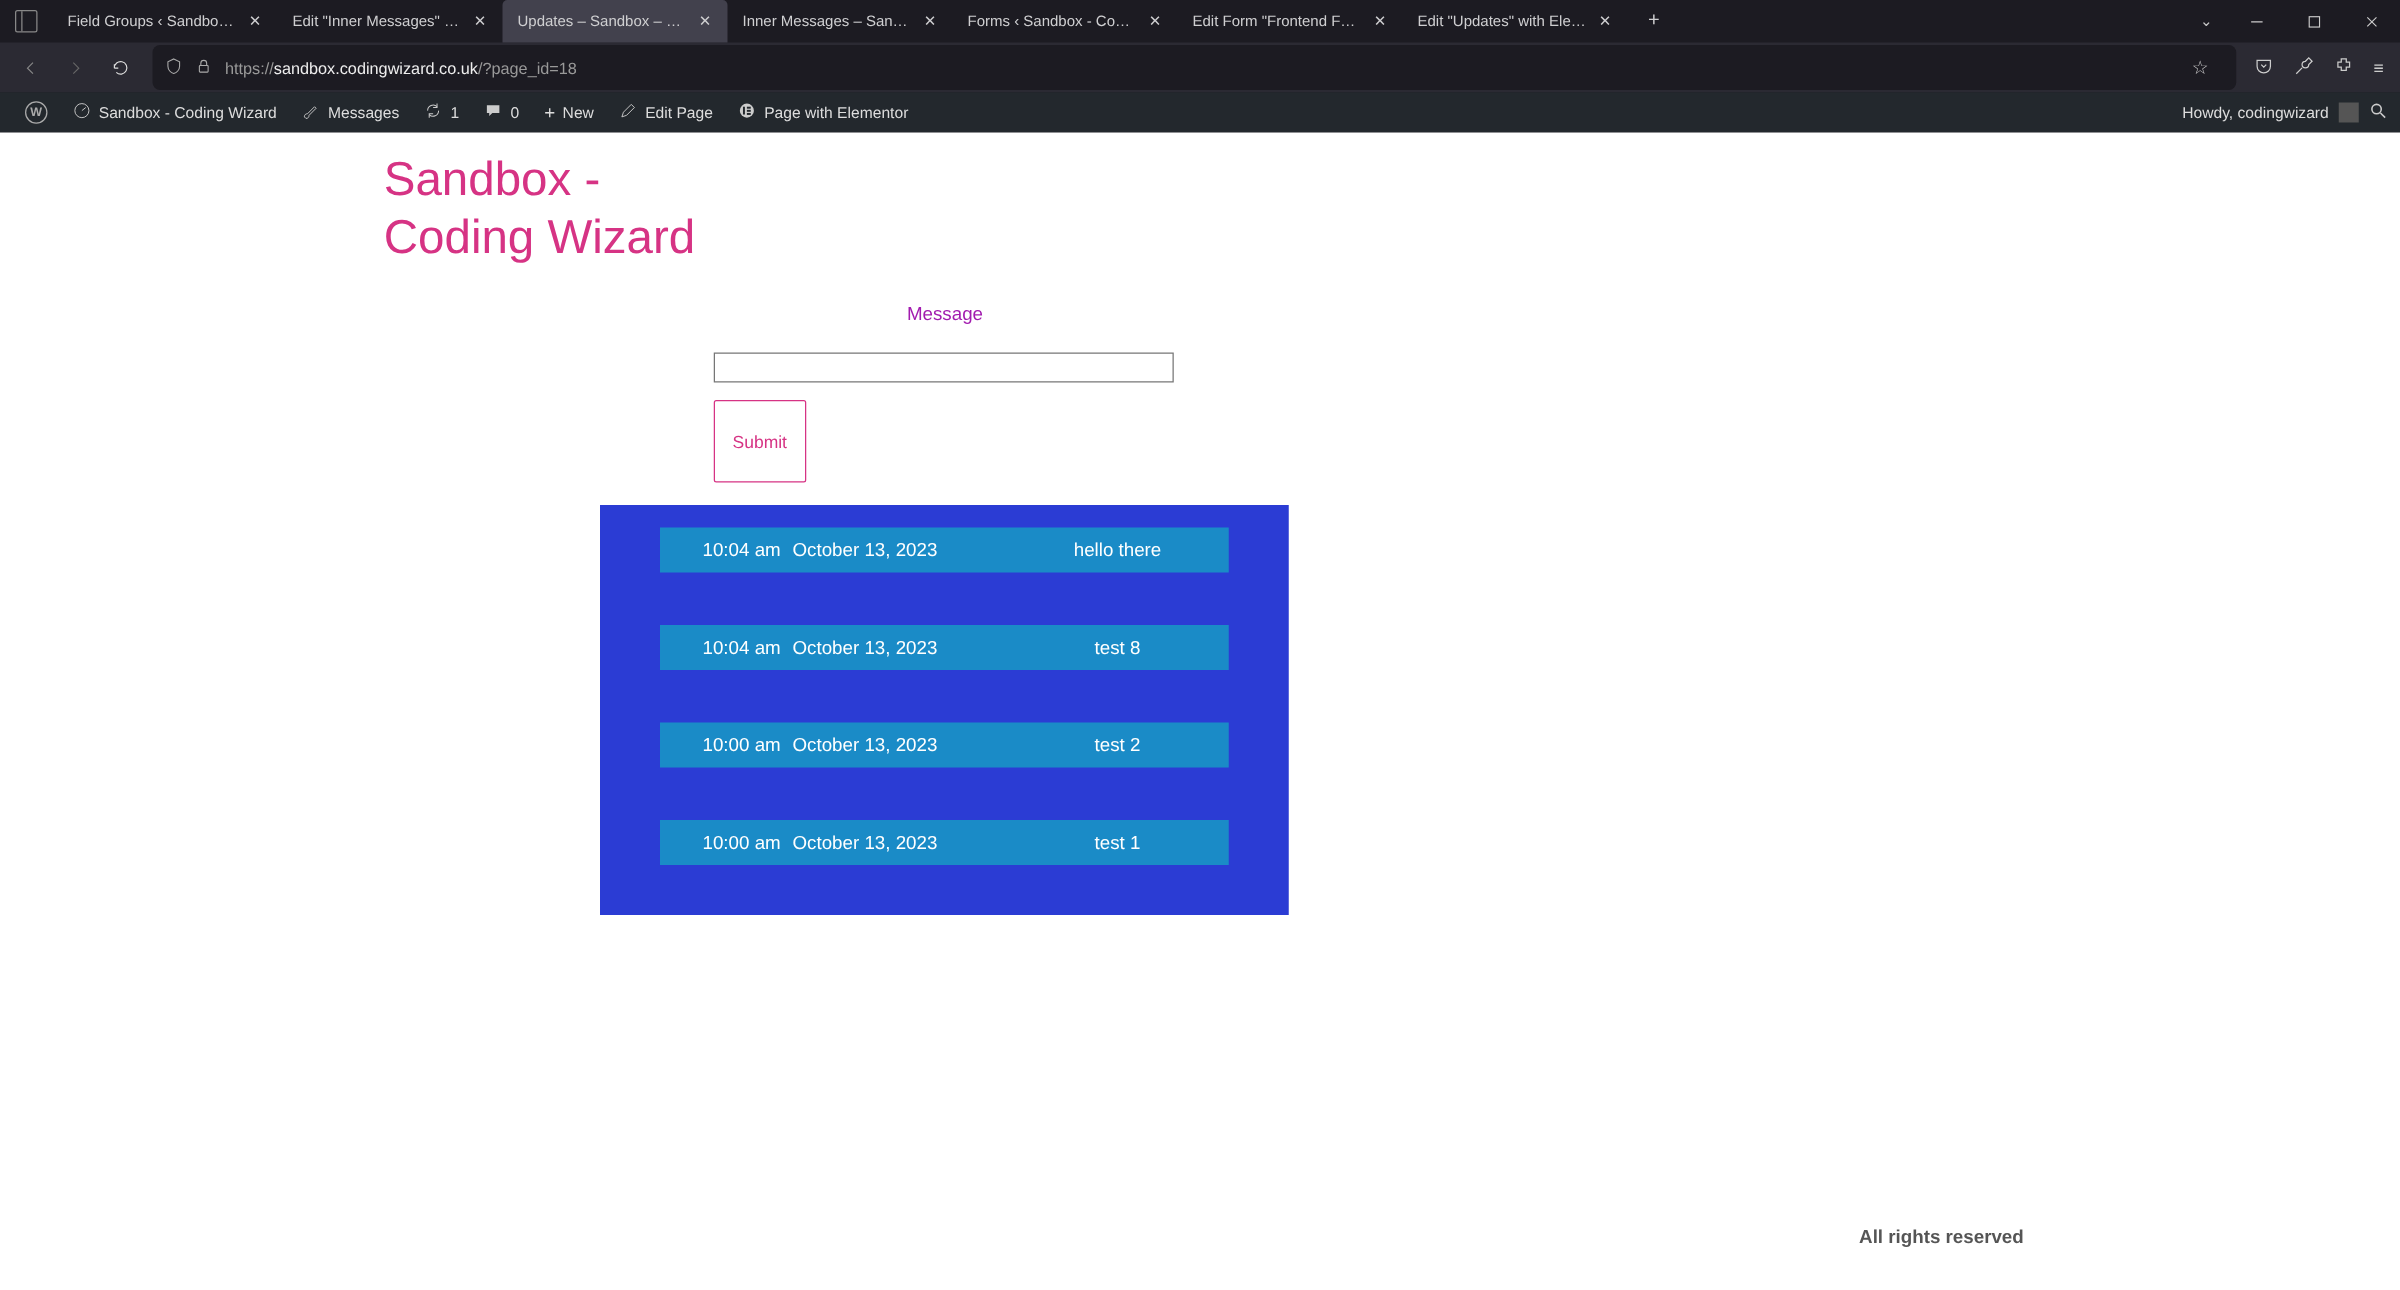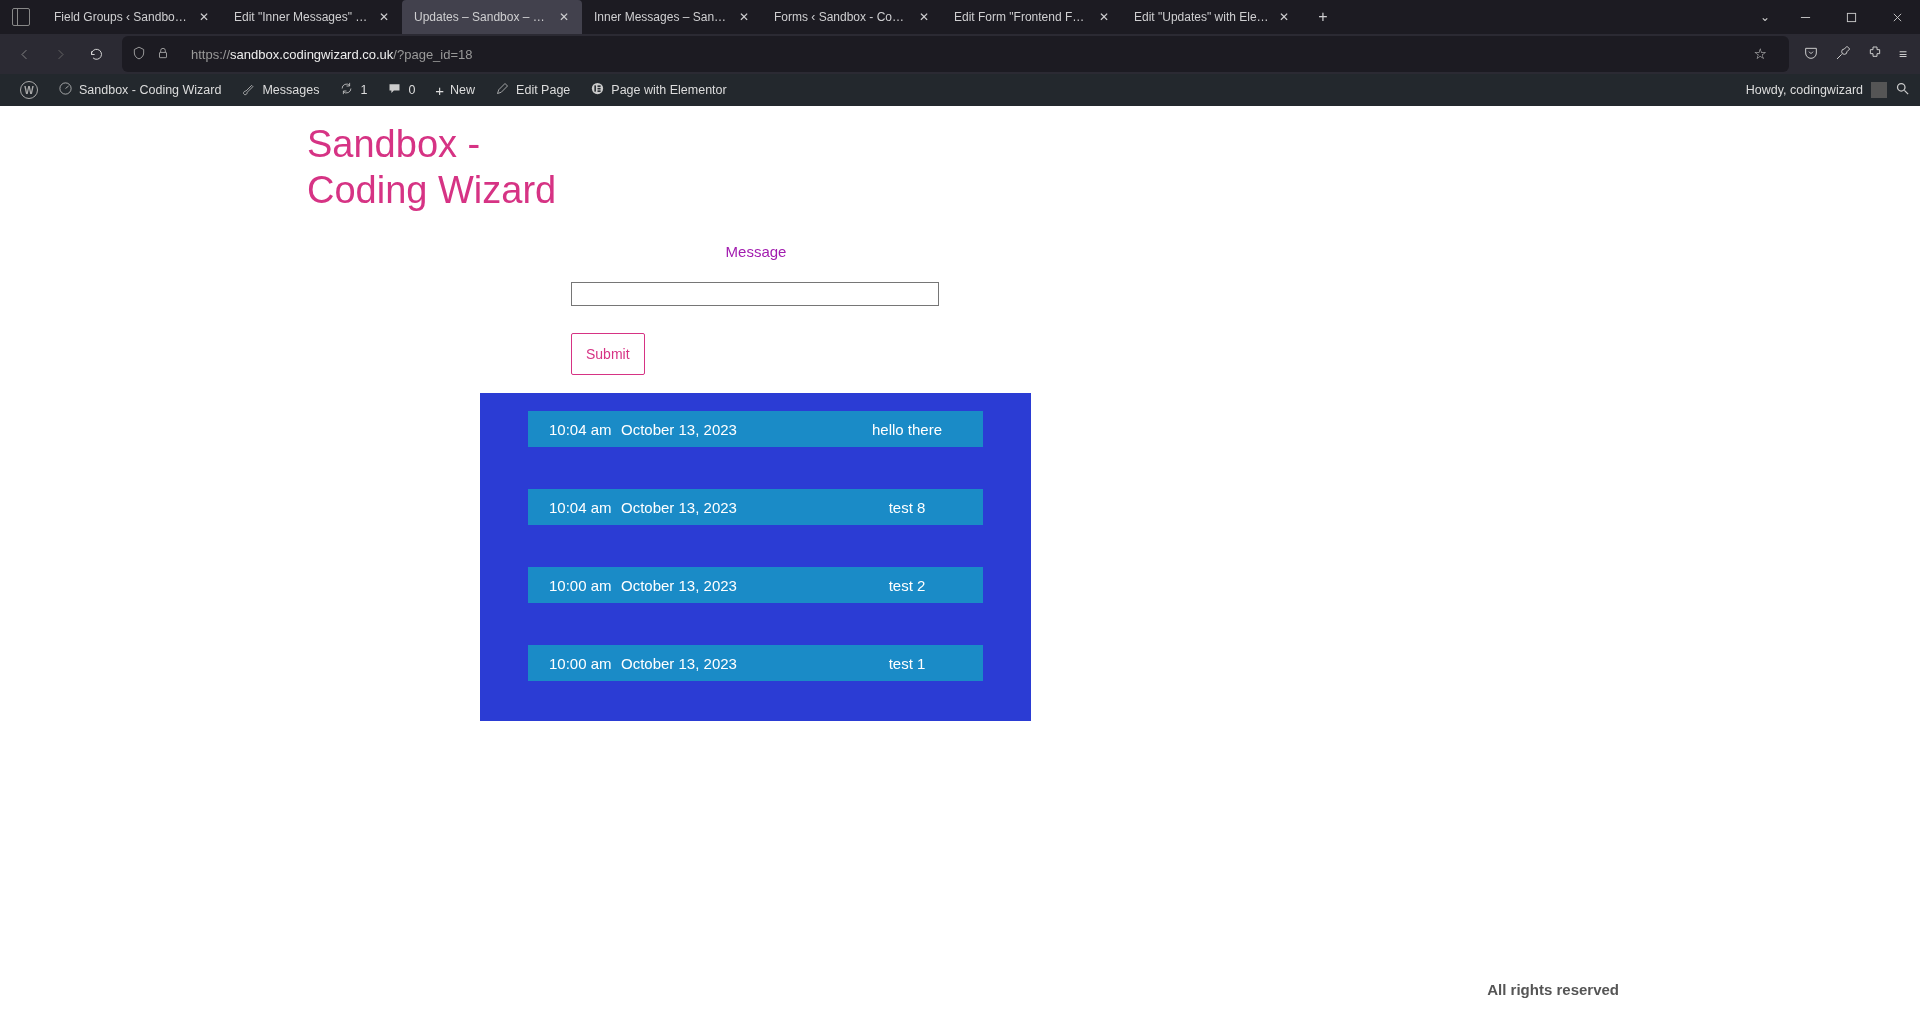--- a/index.html
+++ b/index.html
@@ -16,21 +16,21 @@
     .tab-title { white-space: nowrap; overflow:hidden; text-overflow: ellipsis; flex:1; }
     .tab-close { width: 16px; height:16px; display:flex; align-items:center; justify-content:center; margin-left:6px; color:#cfcfd1; font-size:12px; }
     .tab-new { width:30px; display:flex; align-items:center; justify-content:center; color:#cfcfd1; font-size:16px; margin-left:6px; }
     .titlebar-right { margin-left:auto; display:flex; align-items:center; }
     .chev { padding:0 12px; color:#ccc; font-size:12px; }
     .winctl { width: 46px; height:34px; display:flex; align-items:center; justify-content:center; color:#ccc; }
 
     .addrbar { height: 40px; background: #2b2a33; display:flex; align-items:center; padding: 0 8px; gap:4px; }
     .navbtn { width:32px; height:32px; display:flex; align-items:center; justify-content:center; color:#888; border-radius:4px; }
     .navbtn.enabled { color:#ddd; }
-    .url-wrap { flex:1; background:#1c1b22; border-radius:6px; height:36px; display:flex; align-items:center; padding: 0 10px; gap:21px; margin: 0 10px 0 6px; }
+    .url-wrap { flex:1; background:#1c1b22; border-radius:6px; height:36px; display:flex; align-items:center; padding: 0 10px; gap:10px; margin: 0 10px 0 6px; }
     .url-icons { display:flex; gap:10px; color:#aaa; font-size:13px; }
     .url { color:#999; font-size:13px; }
     .url-bright { color:#eee; }
     .addr-icons-right { display:flex; align-items:center; gap:16px; color:#ccc; font-size:14px; margin-left:auto; margin-right:6px; }
     .star-icon { color:#ccc; font-size:15px; margin-right:12px; }
 
     
     .wpbar { height: 32px; background: #23282d; display:flex; align-items:center; padding: 0 10px; font-size: 12.5px; color:#ddd; }
     .wpbar .item { display:flex; align-items:center; padding: 0 10px; height:32px; gap:6px; }
     .wp-logo { width:18px;height:18px;border:1px solid #aaa;border-radius:50%;display:flex;align-items:center;justify-content:center;font-size:10px;font-weight:bold;color:#aaa; }
@@ -41,24 +41,24 @@
 
     
     .page { background:#fff; height: calc(1032px - 34px - 40px - 32px); color:#333; overflow:auto; position:relative; }
     .content-wrap { width: 900px; margin-left: 307px; padding-top: 16px; }
     .site-title { color:#d63384; font-size: 38px; font-weight:400; line-height:1.2; max-width: 260px; font-family:"Segoe UI Light","Segoe UI",sans-serif; }
     .page-title { color:#333; font-size: 34px; font-weight:400; margin-top:14px; font-family:"Segoe UI Light","Segoe UI",sans-serif; }
 
     .form-block { margin-left: 264px; margin-top: 30px; width: 370px; }
     .field-label { font-size: 15px; color:#a21caf; margin-bottom: 22px; text-align: center; }
     .field-input { width: 368px; height: 24px; border: 1px solid #767676; background:#fff; padding: 2px 6px; font-size:13px; }
-    .submit-btn { border:1px solid #d63384; color:#d63384; background:#fff; font-size:14px; padding: 12px 14px; margin-top: 27px; cursor:pointer; border-radius:2px; }
+    .submit-btn { border:1px solid #d63384; color:#d63384; background:#fff; font-size:14px; padding: 24px 14px; margin-top: 14px; cursor:pointer; border-radius:2px; }
 
     .messages-block { width: 551px; margin-left: 173px; margin-top: 18px; background:#2b3cd4; padding: 18px 48px 40px 48px; }
-    .msg-row { background:#1a8bc7; color:#fff; height:36px; display:flex; align-items:center; padding: 0 21px; margin-top: 42px; font-size: 15px; }
+    .msg-row { background:#1a8bc7; color:#fff; height:36px; display:flex; align-items:center; padding: 0 34px; margin-top: 42px; font-size: 15px; }
     .msg-row:first-child { margin-top:0; }
     .msg-time { width: 72px; }
     .msg-date { flex:0 0 170px; }
     .msg-spacer { flex:1; }
     .msg-text { width:110px; text-align:center; }
 
     .footer-txt { position:absolute; right: 301px; bottom: 34px; font-size: 15px; color:#555;font-weight:bold; }
 
     .svgicon { width:15px; height:15px; fill:none; stroke:#ddd; stroke-width:1.5; }
   </style>

